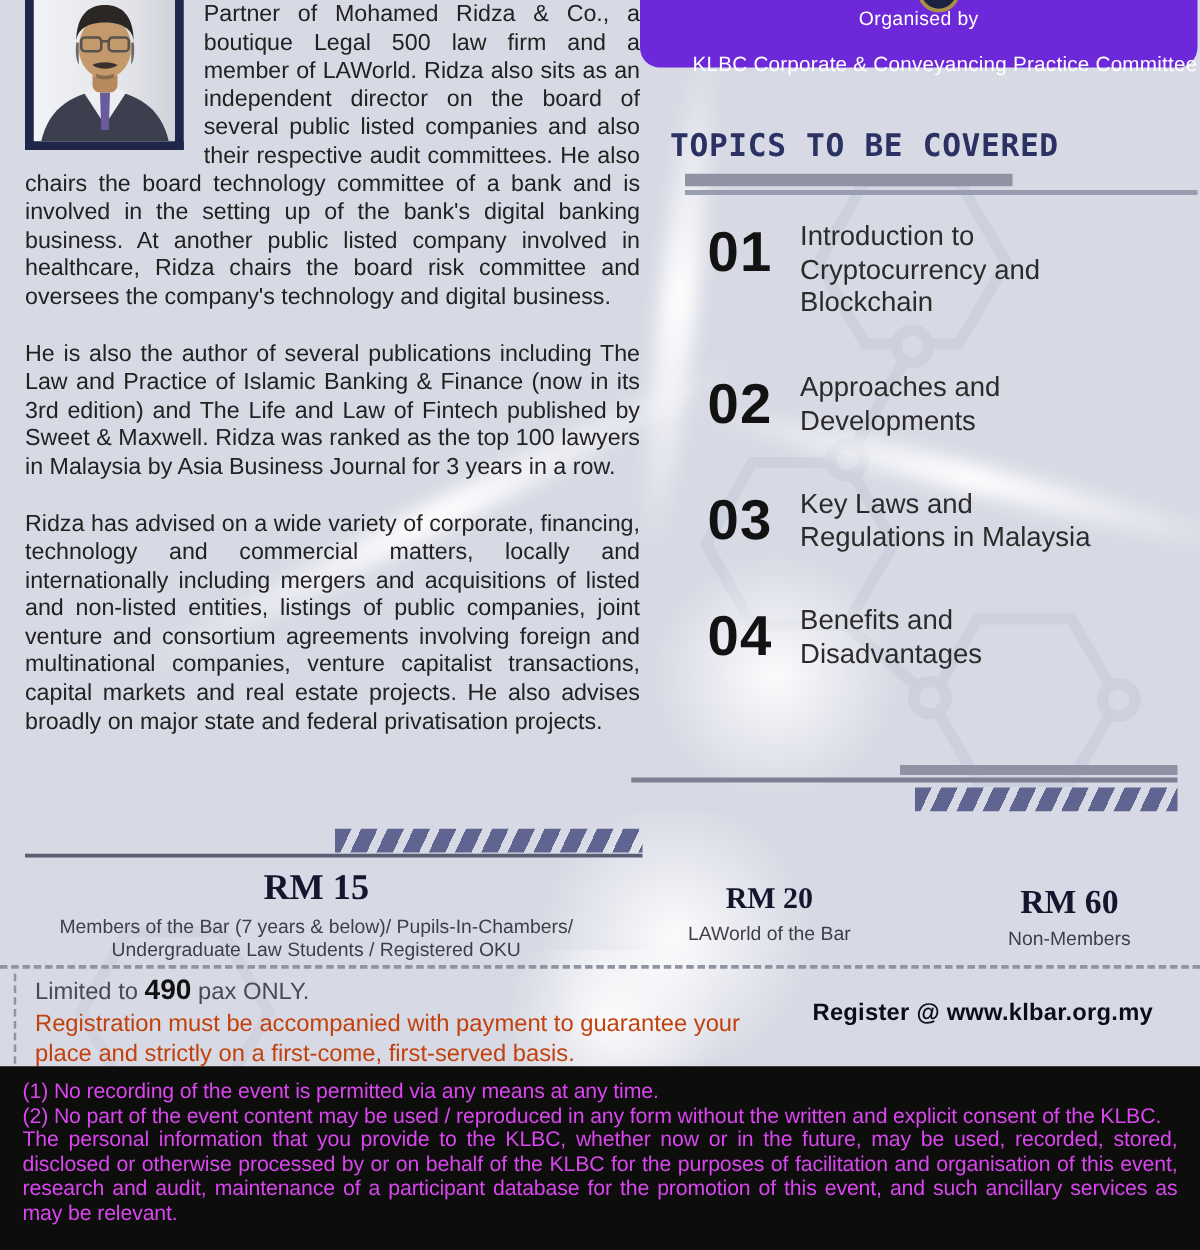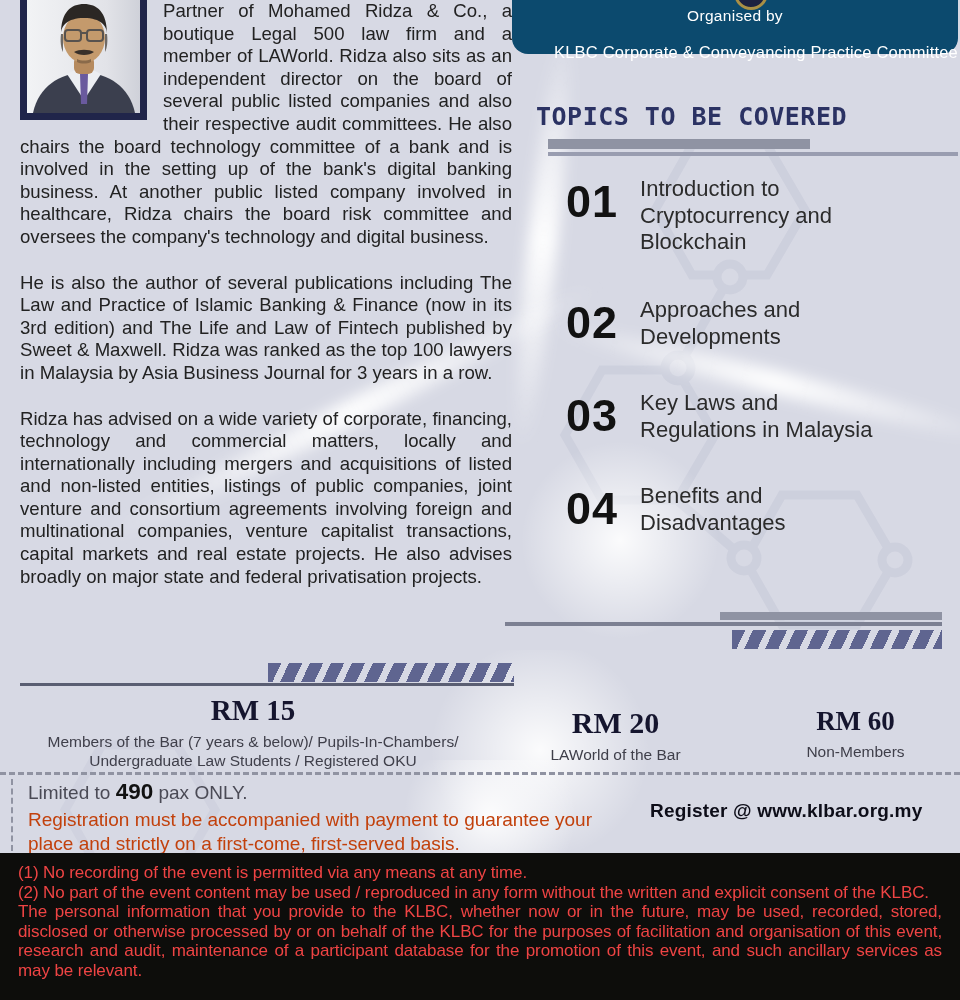--- a/index.html
+++ b/index.html
@@ -26,21 +26,21 @@
   .bio{position:absolute;left:20px;top:0;width:492px;color:#222;
        font-size:18.6px;line-height:22.6px;text-align:justify;}
   .bio p{margin:0 0 0 0;}
   .bio p + p{margin-top:23px;}
   .photo-float{float:left;width:130px;height:120px;margin:0 13px 4px 0;}
   .photo-frame{width:113px;height:113px;border:7px solid #20254a;border-top:none;background:#eceef1;overflow:hidden;}
   .photo-frame svg{display:block;}
 
   
   .org-box{position:absolute;left:512px;top:0;width:446px;height:54px;
-           background:#0c4a6e;border-radius:0 0 16px 16px;color:#fff;text-align:center;
+           background:#6d28d9;border-radius:0 0 16px 16px;color:#fff;text-align:center;
            box-sizing:border-box;padding-top:7px;}
   .org-box .l1{font-size:15.5px;letter-spacing:.3px;}
   .org-box .l2{font-size:16.5px;letter-spacing:.2px;margin-top:18px;padding-left:42px;}
   .seal{position:absolute;left:222px;top:-24px;width:34px;height:34px;border-radius:50%;
         background:#1c2140;border:3px solid #a98f45;box-sizing:border-box;}
 
   
   .topics-heading{position:absolute;left:536px;top:102px;
       font-family:"DejaVu Sans Mono",monospace;font-weight:bold;font-size:25px;
       color:#2b3263;letter-spacing:.5px;white-space:nowrap;}
@@ -59,34 +59,34 @@
      background:repeating-linear-gradient(115deg,#5f6590 0 12px,rgba(0,0,0,0) 12px 19px);}
   .hatch-right{left:732px;top:630px;width:210px;}
   .hatch-left{left:268px;top:663px;width:246px;}
   .line-left-col{position:absolute;left:20px;top:683px;width:494px;height:3px;background:#5a5e72;}
 
   
   .tier{position:absolute;text-align:center;}
   .price{font-family:"Liberation Serif",serif;font-weight:bold;color:#15152e;}
   .audience{color:#3f3f4a;font-size:15.5px;line-height:19px;margin-top:5px;}
   .tier-1{left:18px;top:694px;width:470px;} .tier-1 .price{font-size:29px;}
-  .tier-2{left:518px;top:706px;width:195px;} .tier-2 .price{font-size:30px;}
+  .tier-2{left:518px;top:706px;width:195px;} .tier-2 .price{font-size:24px;}
   .tier-3{left:758px;top:706px;width:195px;} .tier-3 .price{font-size:27px;}
 
   
   .dash-sep{position:absolute;left:0;top:772px;width:960px;border-top:3px dashed #9093a2;}
   .reg{position:absolute;left:11px;top:779px;height:72px;border-left:2px dashed #9093a2;padding-left:15px;}
   .reg-l1{font-size:19px;color:#4a4a55;}
   .reg-l1 .count{font-weight:bold;font-size:22.5px;color:#111;}
   .reg-l2{width:612px;font-size:19px;line-height:23.5px;color:#c2410c;margin-top:3px;}
   .register-cta{position:absolute;left:650px;top:800px;font-weight:bold;font-size:19px;color:#0d0d18;letter-spacing:.2px;}
 
   
   .footer{position:absolute;left:0;top:853px;width:960px;height:147px;background:#0d0d0b;
-      color:#ef4444;box-sizing:border-box;padding:10px 18px 0 18px;
+      color:#d946ef;box-sizing:border-box;padding:10px 18px 0 18px;
       font-size:17px;line-height:19.6px;text-align:justify;letter-spacing:-.1px;}
   .footer p{margin:0;}
 </style>
 </head>
 <body>
 
 <div class="poster">
 
   <svg class="hex-net" width="470" height="700" viewBox="0 0 470 700">
     <g fill="none" stroke="#c6c9d8" stroke-width="9">

